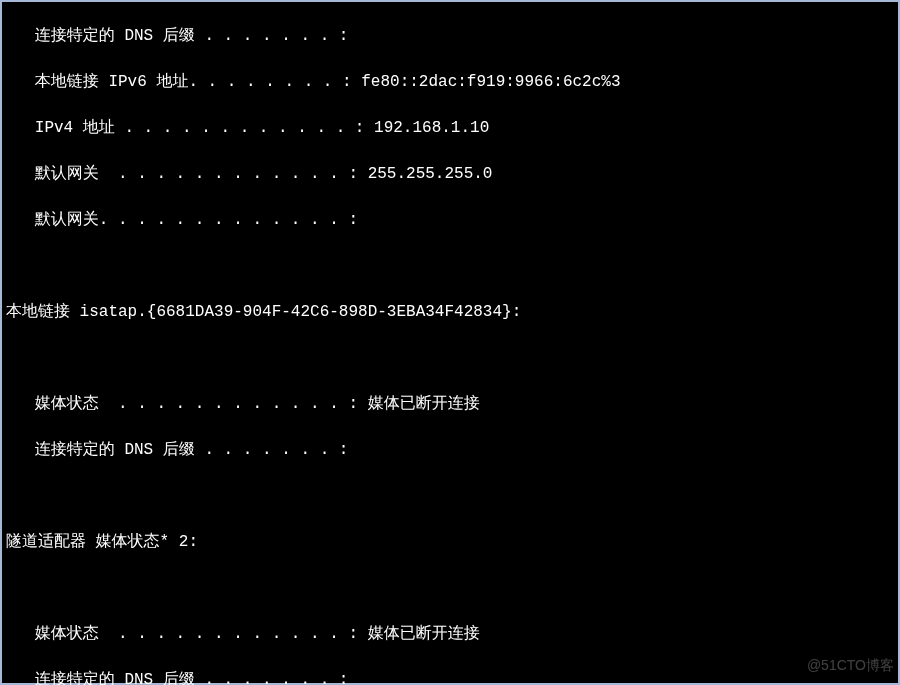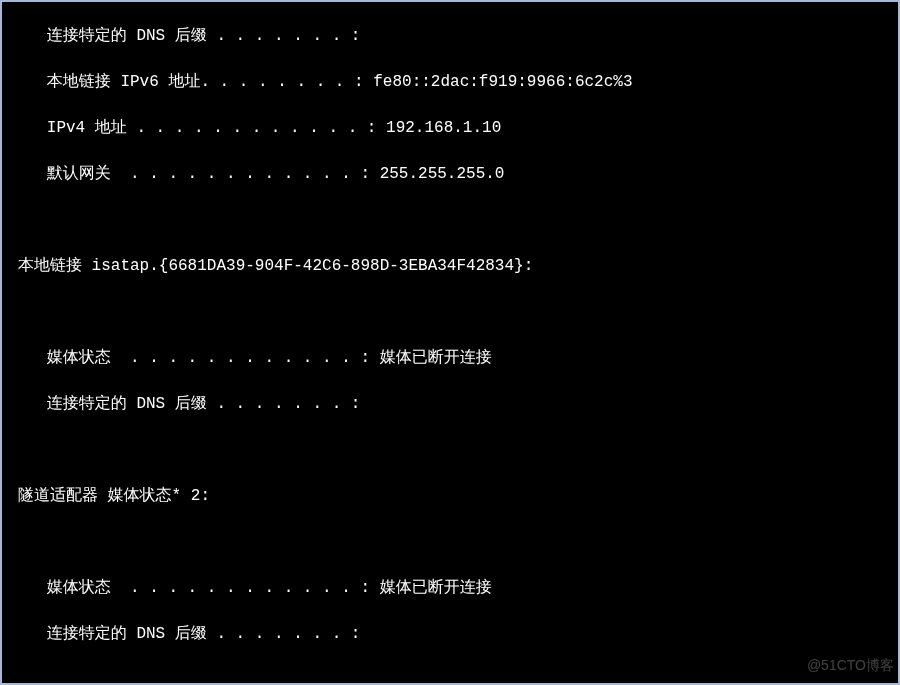--- a/index.html
+++ b/index.html
@@ -20,21 +20,21 @@
   }
   .terminal {
     box-sizing: border-box;
     width: 896px;
     height: 681px;
     background: #000000;
     color: #ffffff;
     font-family: "NSimSun", "SimSun", "Consolas", "Courier New", monospace;
     font-size: 16px;
     line-height: 23px;
-    padding: 0 16px;
+    padding: 0 4px;
     white-space: pre;
     position: relative;
   }
   .line { display: block; }
   .watermark {
     position: absolute;
     right: 4px;
     bottom: 6px;
     color: rgba(255,255,255,0.25);
     font-family: "Microsoft YaHei", "SimHei", sans-serif;
@@ -44,20 +44,21 @@
 </style>
 </head>
 <body>
 
 <div class="frame">
   <div class="terminal">
 <span class="line">   连接特定的 DNS 后缀 . . . . . . . :</span>
 <span class="line">   本地链接 IPv6 地址. . . . . . . . : fe80::2dac:f919:9966:6c2c%3</span>
 <span class="line">   IPv4 地址 . . . . . . . . . . . . : 192.168.1.10</span>
 <span class="line">   默认网关  . . . . . . . . . . . . : 255.255.255.0</span>
+<span class="line">   默认网关. . . . . . . . . . . . . :</span>
 <span class="line"> </span>
 <span class="line">本地链接 isatap.{6681DA39-904F-42C6-898D-3EBA34F42834}:</span>
 <span class="line"> </span>
 <span class="line">   媒体状态  . . . . . . . . . . . . : 媒体已断开连接</span>
 <span class="line">   连接特定的 DNS 后缀 . . . . . . . :</span>
 <span class="line"> </span>
 <span class="line">隧道适配器 媒体状态* 2:</span>
 <span class="line"> </span>
 <span class="line">   媒体状态  . . . . . . . . . . . . : 媒体已断开连接</span>
 <span class="line">   连接特定的 DNS 后缀 . . . . . . . :</span>

